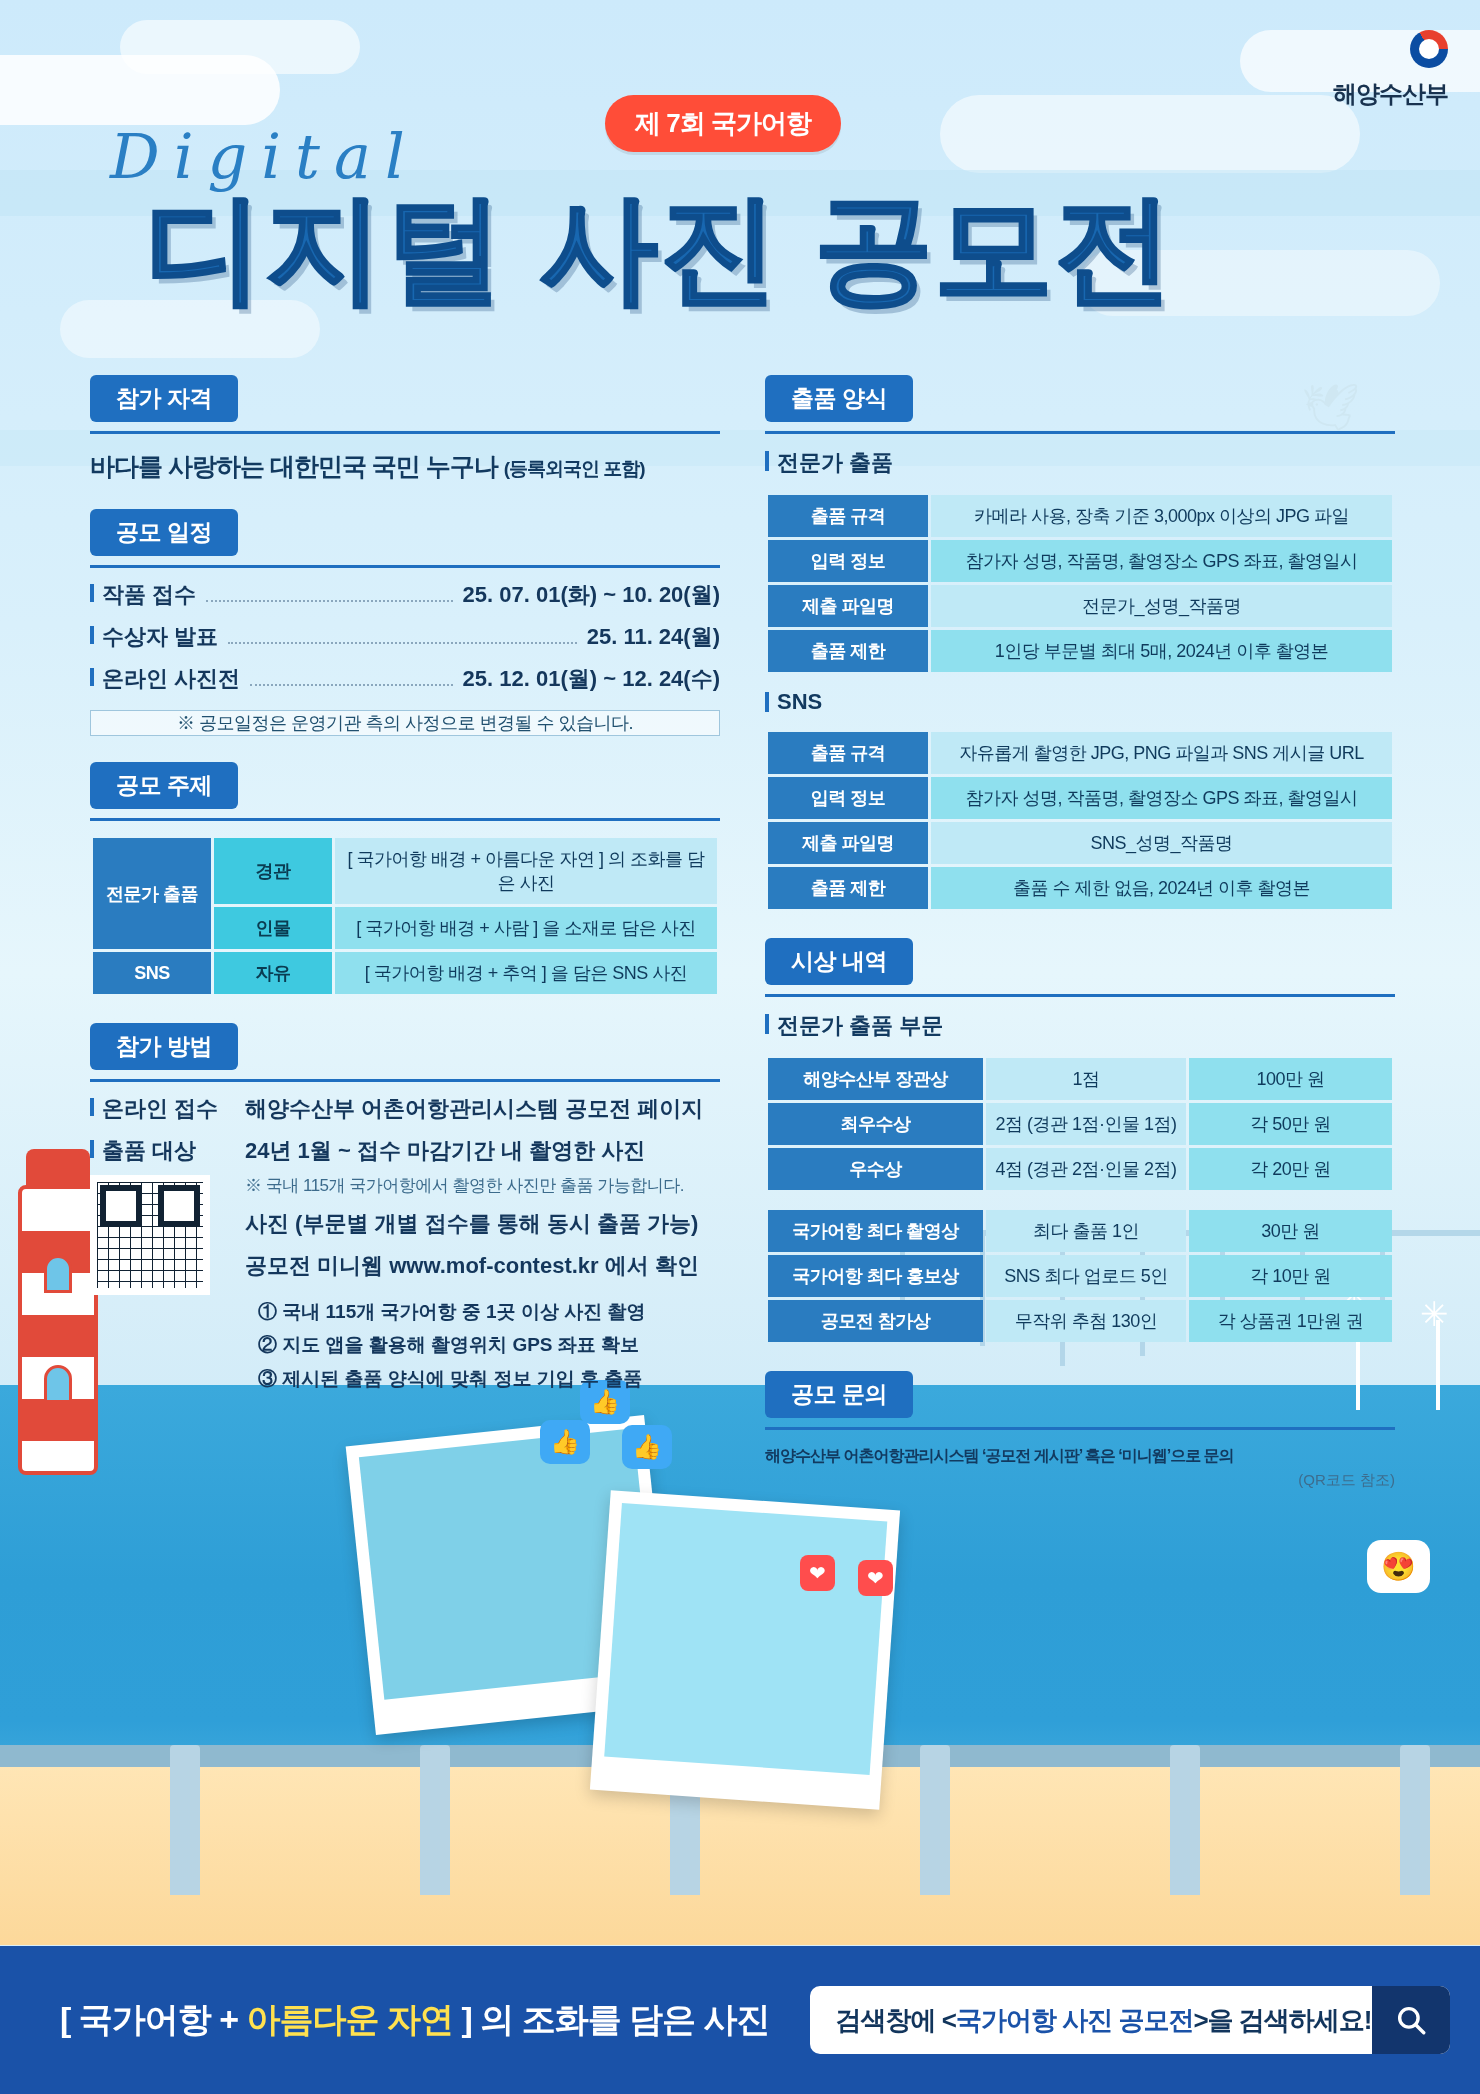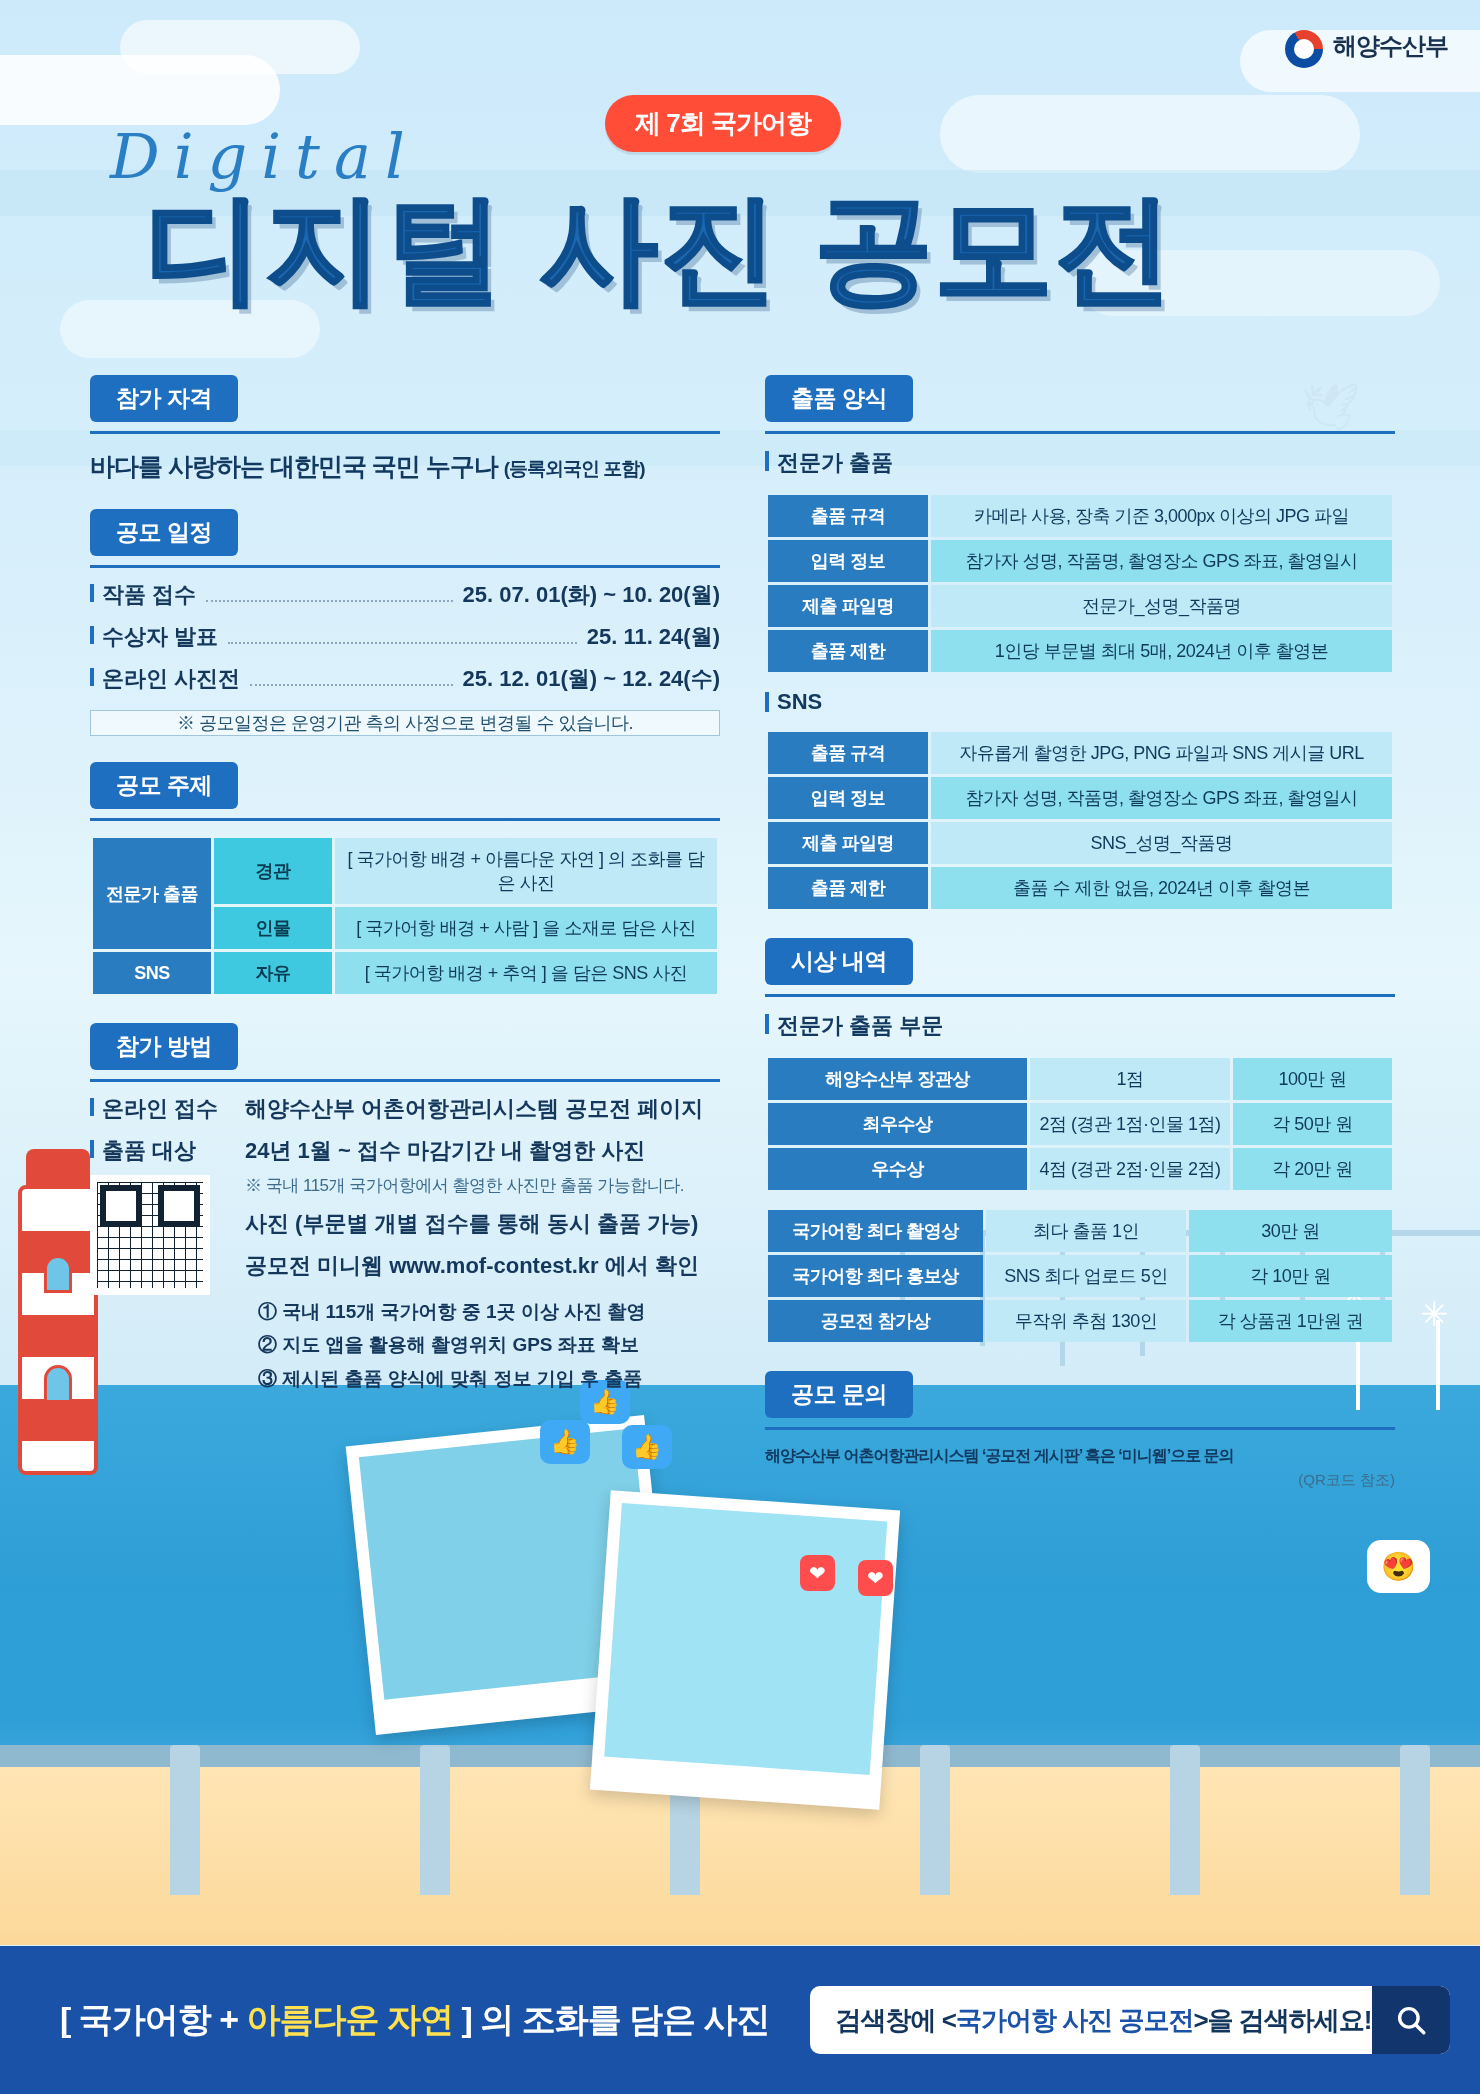--- a/index.html
+++ b/index.html
@@ -44,21 +44,21 @@
   }
   .post { position:absolute; width:30px; height:150px; background:#b7d4e4; top:1745px; border-radius:4px 4px 0 0;}
   .bridge {
     position:absolute; top:1230px; right:0; width:620px; height:190px;
     border-top: 6px solid #a8cfe4; opacity:.75;
   }
   .bridge span { position:absolute; width:5px; background:#a8cfe4; top:0;}
 
   
   .gov-logo {
-    position: absolute; right: 32px; top: 30px; display: flex; align-items: flex-start; gap: 10px;
+    position: absolute; right: 32px; top: 30px; display: flex; align-items: flex-end; gap: 10px; flex-direction: column;
   }
   .gov-mark {
     width: 38px; height: 38px; border-radius: 50%;
     background: conic-gradient(from 210deg,#0b4da2 0deg 120deg, #e8402f 120deg 240deg, #0b4da2 240deg 360deg);
     position: relative;
   }
   .gov-mark::after {
     content:""; position:absolute; inset:9px; background:#fff; border-radius:50%;
   }
   .gov-name { font-size: 24px; font-weight: 700; color:#18324f; letter-spacing:-1px;}
@@ -408,21 +408,21 @@
     </div>
 
     <div class="sec">
       <div class="sec-head">시상 내역</div>
       <div class="sec-rule"></div>
 
       <div class="subhead">전문가 출품 부문</div>
       <table>
         <tbody>
             <tr>
-          <td class="th-blue" style="width:259px">해양수산부 장관상</td>
+          <td class="th-blue" style="width:215px">해양수산부 장관상</td>
           <td class="cell-lt" style="width:200px">1점</td>
           <td class="cell-cy">100만 원</td>
         </tr>
         <tr>
           <td class="th-blue">최우수상</td>
           <td class="cell-lt">2점 (경관 1점·인물 1점)</td>
           <td class="cell-cy">각 50만 원</td>
         </tr>
         <tr>
           <td class="th-blue">우수상</td>

